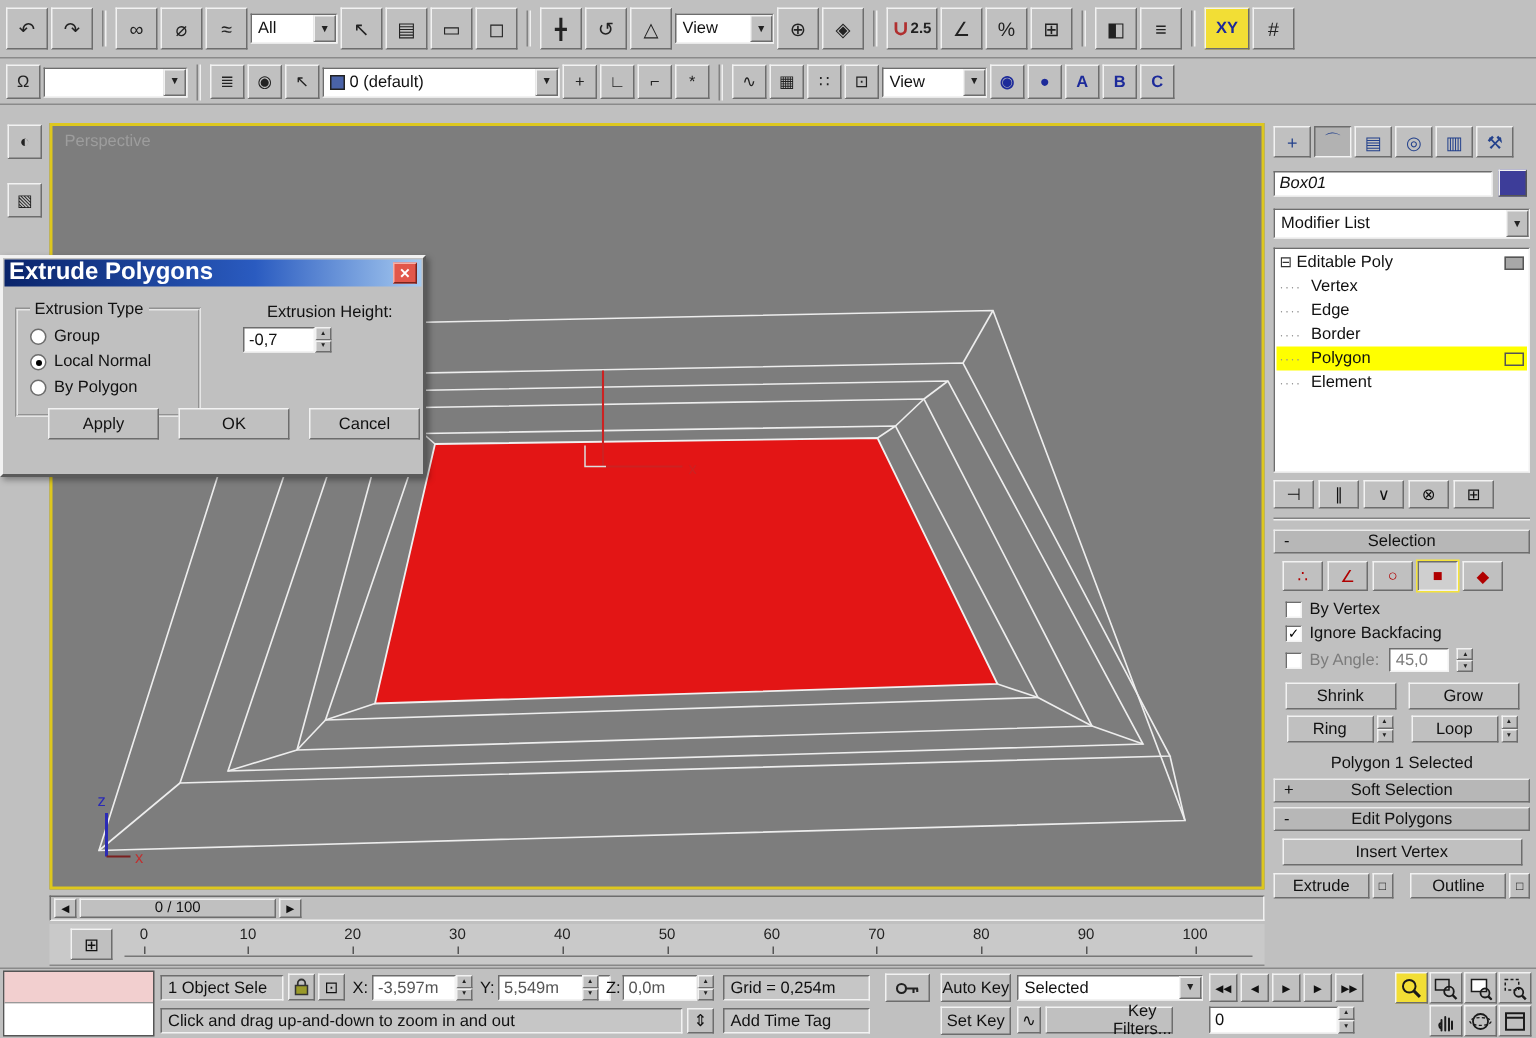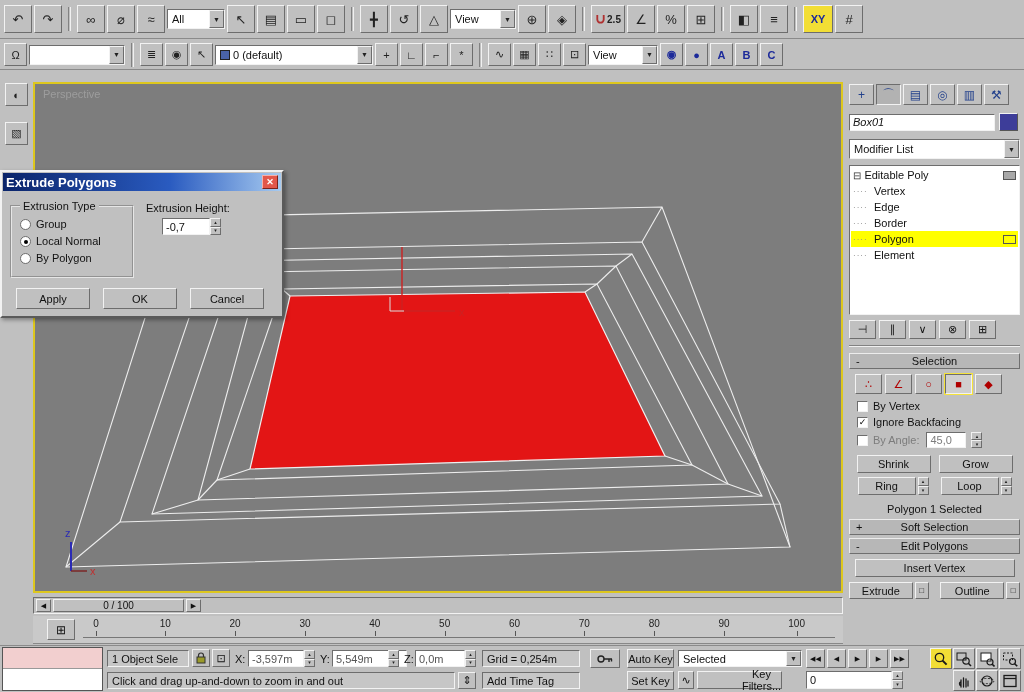--- a/index.html
+++ b/index.html
@@ -45,30 +45,30 @@
 
 
 #vp{position:absolute;left:33px;top:82px;width:810px;height:511px;background:#7d7d7d;border:2px solid #ddc71e;}
 #vp svg{position:absolute;left:0;top:0;}
 #vplabel{position:absolute;left:8px;top:4px;color:#9d9d9d;font-size:11px;}
 
 
 #dlg{position:absolute;left:0;top:170px;width:284px;height:148px;background:#c0c0c0;z-index:20;
 border:2px solid;border-color:#f2f2f2 #5a5a5a #5a5a5a #f2f2f2;box-shadow:2px 2px 4px rgba(0,0,0,.35);}
 .dtitle{height:18px;margin:1px;background:linear-gradient(90deg,#0a246a,#2a5bc0 60%,#a6caf0);display:flex;align-items:center;padding:0 3px;}
-.dtext{color:#fff;font-weight:bold;font-size:13px;flex:1;}
+.dtext{color:#fff;font-weight:bold;font-size:16px;flex:1;}
 .dclose{width:16px;height:14px;background:#e2574b;border:1px solid;border-color:#f5b0a8 #7a231c #7a231c #f5b0a8;color:#fff;font-size:9px;font-weight:bold;display:flex;align-items:center;justify-content:center;}
 .dbody{position:relative;height:124px;}
 #dfieldset{position:absolute;left:8px;top:8px;width:124px;height:78px;border:2px groove #e6e6e6;padding:6px 8px 0 8px;}
 #dfieldset legend{font-size:11px;padding:0 3px;}
 .radrow{display:flex;align-items:center;gap:5px;margin-bottom:5px;}
-#dhl{position:absolute;left:144px;top:10px;}
+#dhl{position:absolute;left:176px;top:10px;}
 #dhf{position:absolute;left:160px;top:26px;display:flex;}
 #dhf .fieldw{width:48px;height:17px;}
-.dbtn{position:absolute;top:96px;width:74px;height:21px;}
+.dbtn{position:absolute;top:80px;width:74px;height:21px;margin-left:16px;}
 
 
 #panel{position:absolute;left:845px;top:82px;width:179px;height:562px;background:#c0c0c0;padding:2px 4px;}
 #ptabs{display:flex;gap:2px;margin-bottom:8px;}
 .ptab{width:25px;height:21px;display:flex;align-items:center;justify-content:center;background:#c0c0c0;
 border:1px solid;border-color:#f2f2f2 #6d6d6d #6d6d6d #f2f2f2;font-size:12px;color:#23418c;}
 .ptab.pressed{border-color:#6d6d6d #f2f2f2 #f2f2f2 #6d6d6d;background:#b2b2b2;}
 #namerow{display:flex;gap:4px;align-items:center;margin-bottom:8px;}
 #namefield{width:146px;height:17px;font-style:italic;}
 #colorswatch{width:19px;height:18px;background:#3d3d99;border:1px solid;border-color:#f2f2f2 #555 #555 #f2f2f2;}

